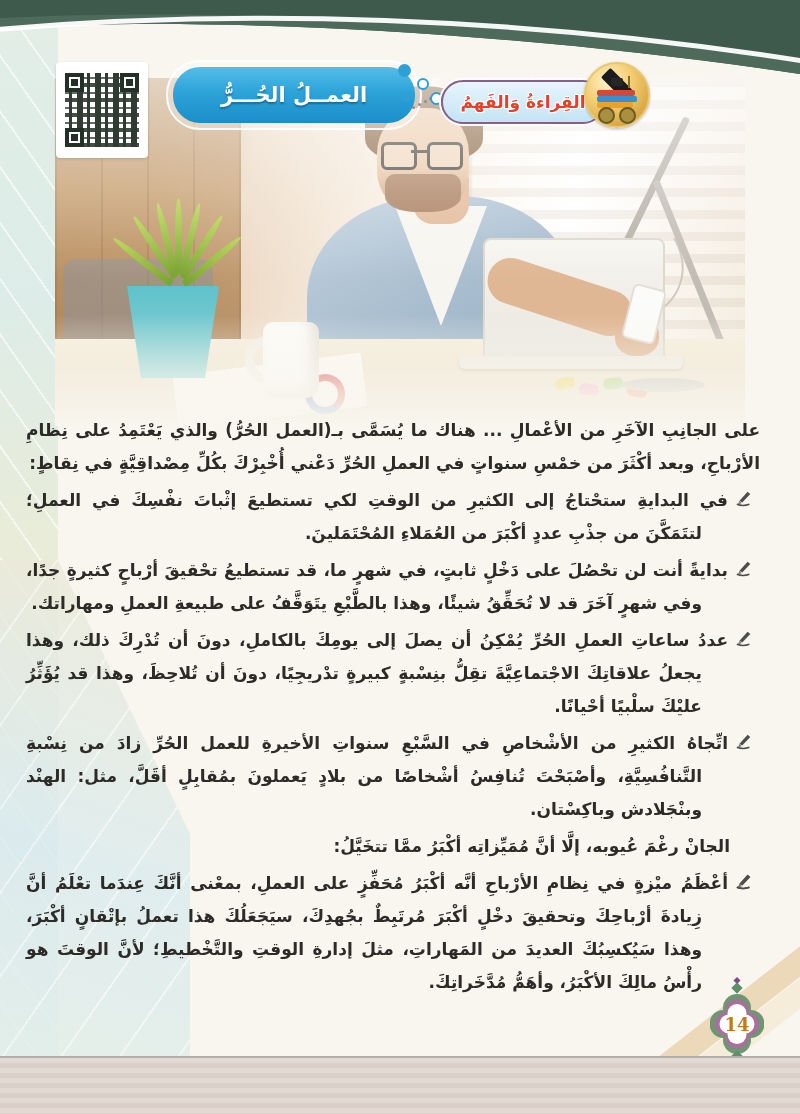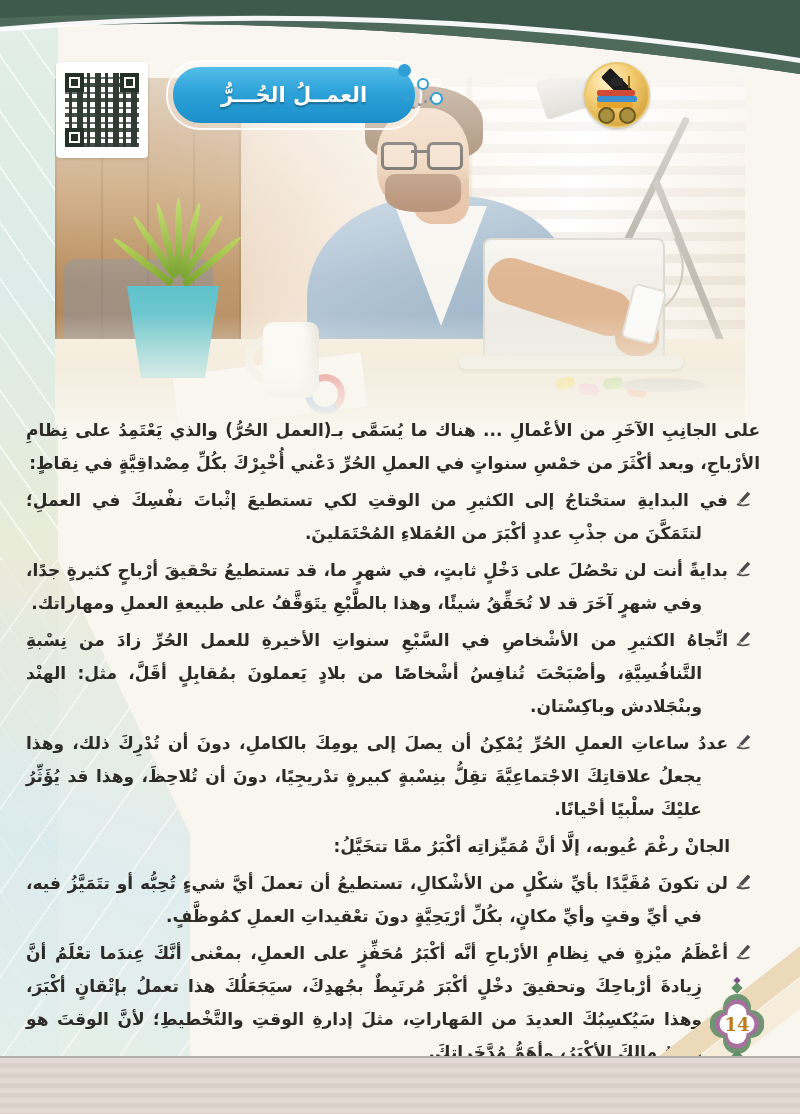--- a/index.html
+++ b/index.html
@@ -196,20 +196,23 @@
 
   <div class="dot" style="left:398px;top:64px;width:13px;height:13px;background:#2f9fd6;"></div>
   <div class="dot" style="left:417px;top:78px;width:8px;height:8px;background:#fff;border:2px solid #2f9fd6;"></div>
   <div class="dot" style="left:402px;top:92px;width:10px;height:10px;background:#2f9fd6;"></div>
   <div class="dot" style="left:412px;top:106px;width:3px;height:3px;background:#8b8f93;"></div>
   <div class="dot" style="left:418px;top:103px;width:3px;height:3px;background:#8b8f93;"></div>
   <div class="dot" style="left:424px;top:100px;width:3px;height:3px;background:#8b8f93;"></div>
   <div class="dot" style="left:429px;top:97px;width:3px;height:3px;background:#8b8f93;"></div>
   <div class="dot" style="left:430px;top:92px;width:9px;height:9px;background:#fff;border:2px solid #2f9fd6;"></div>
 
+  <div class="badge-pill">
+    <span>القِراءةُ وَالفَهمُ</span>
+  </div>
   <div class="badge-circle">
     <div class="bc bc-cap"></div>
     <div class="bc bc-capbase"></div>
     <div class="bc bc-tassel"></div>
     <div class="bc bc-book" style="top:26px;width:38px;background:#d14a35;"></div>
     <div class="bc bc-book" style="top:32px;width:40px;background:#3b8fd1;"></div>
     <div class="bc bc-book" style="top:38px;width:36px;background:#e8a32c;"></div>
     <div class="bc bc-w" style="left:12px;top:43px;"></div>
     <div class="bc bc-w" style="left:33px;top:43px;"></div>
   </div>
@@ -226,41 +229,36 @@
     <p class="bullet"><svg class="pen" viewBox="0 0 20 20">
           <path d="M5 13 L14 3 l3 2.5 L8 15 z" fill="#4d4d4d"></path>
           <path d="M5 13 l-1.6 4 4-1.2 z" fill="#777"></path>
           <path d="M2 17 q7 2.5 14 0" stroke="#4d4d4d" stroke-width="1.6" fill="none"></path>
         </svg><span>بدايةً أنت لن تحْصُلَ على دَخْلٍ ثابتٍ، في شهرٍ ما، قد تستطيعُ تحْقيقَ أرْباحٍ كثيرةٍ جدًا، وفي شهرٍ آخَرَ قد لا تُحَقِّقُ شيئًا، وهذا بالطَّبْعِ يتَوَقَّفُ على طبيعةِ العملِ ومهاراتك.</span></p>
 
     <p class="bullet"><svg class="pen" viewBox="0 0 20 20">
           <path d="M5 13 L14 3 l3 2.5 L8 15 z" fill="#4d4d4d"></path>
           <path d="M5 13 l-1.6 4 4-1.2 z" fill="#777"></path>
           <path d="M2 17 q7 2.5 14 0" stroke="#4d4d4d" stroke-width="1.6" fill="none"></path>
+        </svg><span>عددُ ساعاتِ العملِ الحُرِّ يُمْكِنُ أن يصلَ إلى يومِكَ بالكاملِ، دونَ أن تُدْرِكَ ذلك، وهذا يجعلُ علاقاتِكَ الاجْتماعِيَّةَ تقِلُّ بنِسْبةٍ كبيرةٍ تدْريجِيًا، دونَ أن تُلاحِظَ، وهذا قد يُؤَثِّرُ عليْكَ سلْبيًا أحْيانًا.</span></p>
+
+    <p class="bullet"><svg class="pen" viewBox="0 0 20 20">
+          <path d="M5 13 L14 3 l3 2.5 L8 15 z" fill="#4d4d4d"></path>
+          <path d="M5 13 l-1.6 4 4-1.2 z" fill="#777"></path>
+          <path d="M2 17 q7 2.5 14 0" stroke="#4d4d4d" stroke-width="1.6" fill="none"></path>
         </svg><span>اتِّجاهُ الكثيرِ من الأشْخاصِ في السَّبْعِ سنواتِ الأخيرةِ للعمل الحُرِّ زادَ من نِسْبةِ التَّنافُسِيَّةِ، وأصْبَحْتَ تُنافِسُ أشْخاصًا من بلادٍ يَعملونَ بمُقابِلٍ أقَلَّ، مثل: الهنْد وبنْجَلادش وباكِسْتان.</span></p>
 
-    <p class="bullet"><svg class="pen" viewBox="0 0 20 20">
-          <path d="M5 13 L14 3 l3 2.5 L8 15 z" fill="#4d4d4d"></path>
-          <path d="M5 13 l-1.6 4 4-1.2 z" fill="#777"></path>
-          <path d="M2 17 q7 2.5 14 0" stroke="#4d4d4d" stroke-width="1.6" fill="none"></path>
-        </svg><span>عددُ ساعاتِ العملِ الحُرِّ يُمْكِنُ أن يصلَ إلى يومِكَ بالكاملِ، دونَ أن تُدْرِكَ ذلك، وهذا يجعلُ علاقاتِكَ الاجْتماعِيَّةَ تقِلُّ بنِسْبةٍ كبيرةٍ تدْريجِيًا، دونَ أن تُلاحِظَ، وهذا قد يُؤَثِّرُ عليْكَ سلْبيًا أحْيانًا.</span></p>
-
     <p class="lead-in">الجانْ رغْمَ عُيوبه، إلَّا أنَّ مُمَيِّزاتِه أكْبَرُ ممَّا تتخَيَّلُ:</p>
 
     <p class="bullet"><svg class="pen" viewBox="0 0 20 20">
           <path d="M5 13 L14 3 l3 2.5 L8 15 z" fill="#4d4d4d"></path>
           <path d="M5 13 l-1.6 4 4-1.2 z" fill="#777"></path>
           <path d="M2 17 q7 2.5 14 0" stroke="#4d4d4d" stroke-width="1.6" fill="none"></path>
         </svg></p>
 
-    <p class="bullet"><svg class="pen" viewBox="0 0 20 20">
-          <path d="M5 13 L14 3 l3 2.5 L8 15 z" fill="#4d4d4d"></path>
-          <path d="M5 13 l-1.6 4 4-1.2 z" fill="#777"></path>
-          <path d="M2 17 q7 2.5 14 0" stroke="#4d4d4d" stroke-width="1.6" fill="none"></path>
-        </svg><span>لن تكونَ مُقَيَّدًا بأيِّ شكْلٍ من الأشْكالِ، تستطيعُ أن تعملَ أيَّ شيءٍ تُحِبُّه أو تتَمَيَّزُ فيه، في أيِّ وقتٍ وأيِّ مكانٍ، بكُلِّ أرْيَحِيَّةٍ دونَ تعْقيداتِ العملِ كمُوظَّفٍ.</span></p>
 
     <p class="bullet"><svg class="pen" viewBox="0 0 20 20">
           <path d="M5 13 L14 3 l3 2.5 L8 15 z" fill="#4d4d4d"></path>
           <path d="M5 13 l-1.6 4 4-1.2 z" fill="#777"></path>
           <path d="M2 17 q7 2.5 14 0" stroke="#4d4d4d" stroke-width="1.6" fill="none"></path>
         </svg><span>أعْظَمُ ميْزةٍ في نِظامِ الأرْباحِ أنَّه أكْبَرُ مُحَفِّزٍ على العملِ، بمعْنى أنَّكَ عِندَما تعْلَمُ أنَّ زِيادةَ أرْباحِكَ وتحقيقَ دخْلٍ أكْبَرَ مُرتَبِطٌ بجُهدِكَ، سيَجَعَلُكَ هذا تعملُ بإتْقانٍ أكْبَرَ، وهذا سَيُكسِبُكَ العديدَ من المَهاراتِ، مثلَ إدارةِ الوقتِ والتَّخْطيطِ؛ لأنَّ الوقتَ هو رأْسُ مالِكَ الأكْبَرُ، وأهَمُّ مُدَّخَراتِكَ.</span></p>
   </div>
 
   <div class="corner-stripes">
     <div class="stripe s1"></div>

